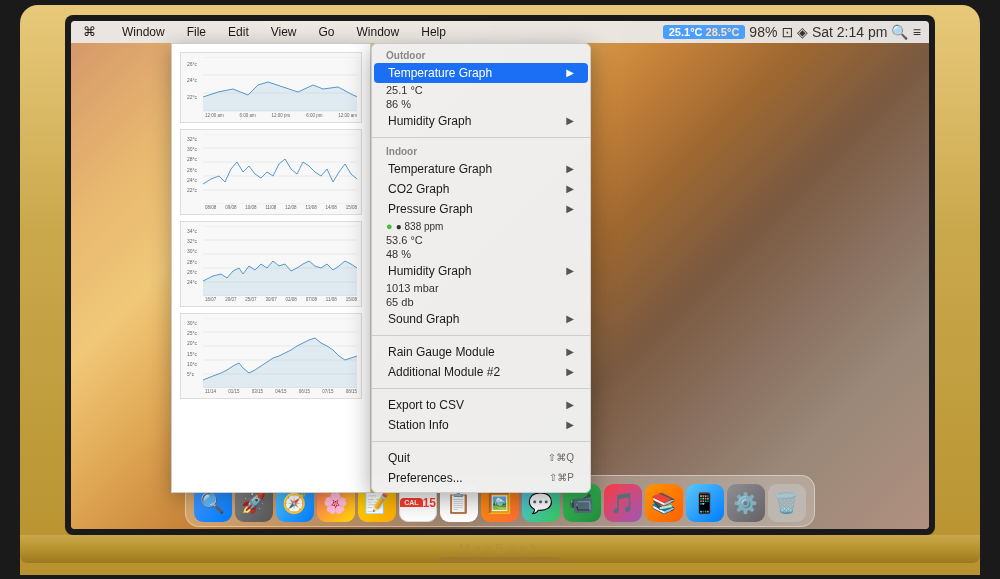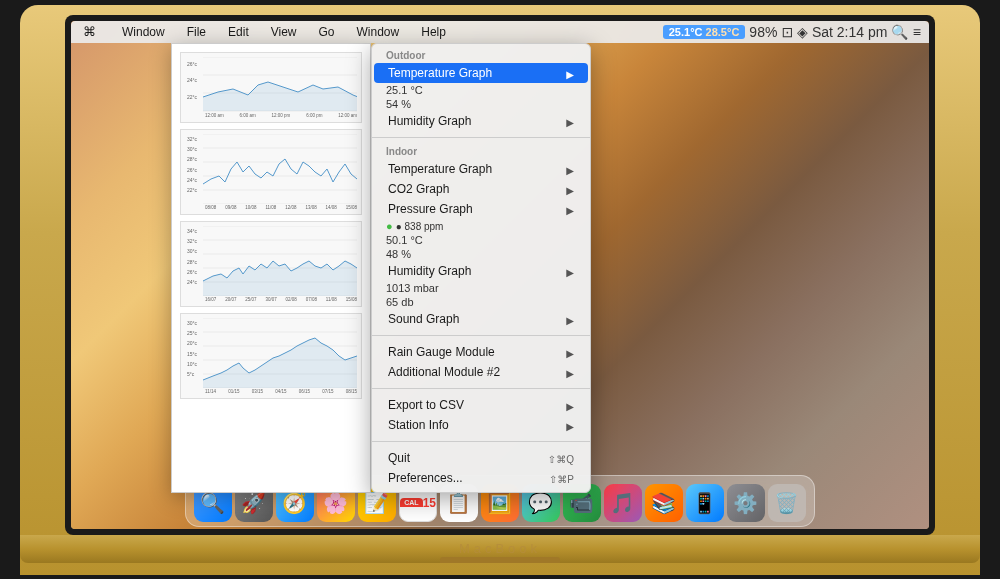--- a/index.html
+++ b/index.html
@@ -210,21 +210,21 @@
 
     .dropdown-value {
       padding: 1px 14px;
       font-size: 11px;
       color: #333;
     }
 
     .dropdown-row {
       padding: 3px 14px;
       display: flex;
-      align-items: flex-end;
+      align-items: center;
       justify-content: space-between;
       cursor: pointer;
       color: #1a1a1a;
       border-radius: 4px;
       margin: 0 2px;
       position: relative;
     }
 
     .dropdown-row.highlighted {
       background: #1a6ff5;
@@ -483,21 +483,21 @@
 
             <div class="dropdown-menu">
 
               <div class="dropdown-section">
                 <div class="dropdown-label">Outdoor</div>
                 <div class="dropdown-row highlighted">
                   <span>Temperature Graph</span>
                   <span class="submenu-arrow">▶</span>
                 </div>
                 <div class="dropdown-value">25.1 °C</div>
-                <div class="dropdown-value">54 %</div>
+                <div class="dropdown-value">86 %</div>
                 <div class="dropdown-row">
                   <span>Humidity Graph</span>
                   <span class="submenu-arrow">▶</span>
                 </div>
               </div>
 
               <div class="dropdown-separator"></div>
 
               <div class="dropdown-section">
                 <div class="dropdown-label">Indoor</div>
@@ -509,21 +509,21 @@
                   <span>CO2 Graph</span>
                   <span class="submenu-arrow">▶</span>
                 </div>
                 <div class="dropdown-row">
                   <span>Pressure Graph</span>
                   <span class="submenu-arrow">▶</span>
                 </div>
                 <div class="dropdown-value">
                   <span style="color:#44bb44;">● </span><span style="color:#333;font-size:10px;">● 838 ppm</span>
                 </div>
-                <div class="dropdown-value">50.1 °C</div>
+                <div class="dropdown-value">53.6 °C</div>
                 <div class="dropdown-value">48 %</div>
                 <div class="dropdown-row">
                   <span>Humidity Graph</span>
                   <span class="submenu-arrow">▶</span>
                 </div>
                 <div class="dropdown-value">1013 mbar</div>
                 <div class="dropdown-value">65 db</div>
                 <div class="dropdown-row">
                   <span>Sound Graph</span>
                   <span class="submenu-arrow">▶</span>

